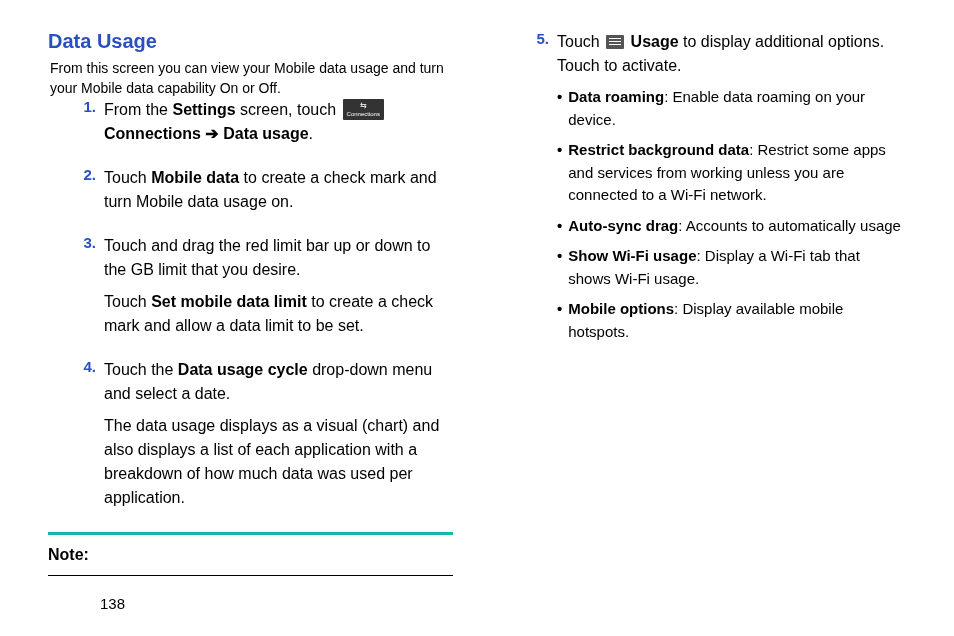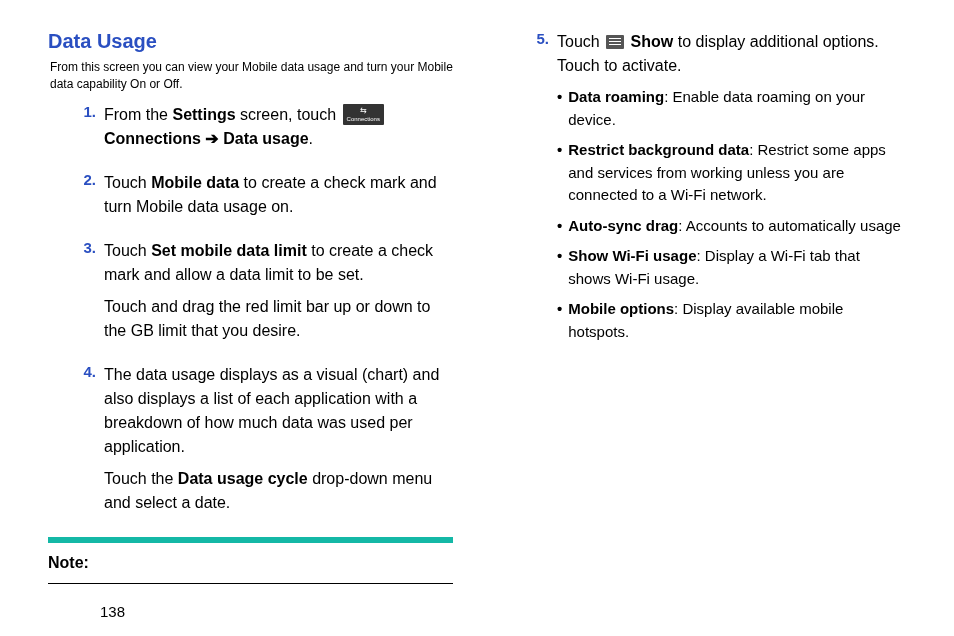--- a/index.html
+++ b/index.html
@@ -21,23 +21,22 @@
       min-width: 0;
     }
     .heading {
       color: #2a4fc1;
       font-weight: bold;
       font-size: 20px;
       margin-bottom: 6px;
       font-family: Arial, sans-serif;
     }
     .intro {
-      font-size: 12px;
+      font-size: 14px;
       line-height: 1.4;
-      margin-bottom: 10px;
       margin-left: 2px;
     }
     .step-list {
       list-style: none;
       margin-left: 30px;
     }
     .step {
       display: flex;
       margin-bottom: 12px;
     }
@@ -91,21 +90,21 @@
     .icon-menu::before {
       content: "";
       position: absolute;
       left: 3px; right: 3px; top: 3px;
       height: 1.5px;
       background: #fff;
       box-shadow: 0 3px 0 #fff, 0 6px 0 #fff;
     }
     .arrow { font-weight: bold; }
     .note-block {
-      border-top: 6px solid #14b8a6;
+      border-top: 3px solid #14b8a6;
       border-bottom: 1px solid #000;
       margin-top: 14px;
       padding: 8px 0;
     }
     .note-row {
       display: flex;
       font-size: 16px;
       line-height: 1.5;
     }
     .note-label {
@@ -124,21 +123,21 @@
       margin-bottom: 8px;
       font-family: Arial, sans-serif;
     }
     .bullets .dot {
       flex-shrink: 0;
       padding-right: 6px;
       font-weight: bold;
     }
     .page-num {
       position: absolute;
-      bottom: 16px;
+      bottom: 24px;
       left: 100px;
       font-size: 15px;
     }
   </style>
 </head>
 <body>
 
 <div class="columns">
   <div class="col">
     <div class="heading">Data Usage</div>
@@ -159,52 +158,52 @@
         <div class="step-body">
           <div class="para">
             <span>Touch </span><span class="bold">Mobile data</span><span> to create a check mark and turn Mobile data usage on.</span>
           </div>
         </div>
       </li>
 
       <li class="step">
         <div class="step-num">3.</div>
         <div class="step-body">
+          <div class="para">Touch and drag the red limit bar up or down to the GB limit that you desire.</div>
           <div class="para">
             <span>Touch </span><span class="bold">Set mobile data limit</span><span> to create a check mark and allow a data limit to be set.</span>
           </div>
-          <div class="para">Touch and drag the red limit bar up or down to the GB limit that you desire.</div>
         </div>
       </li>
 
       <li class="step">
         <div class="step-num">4.</div>
         <div class="step-body">
+          <div class="para">
+            <span>Touch the </span><span class="bold">Data usage cycle</span><span> drop-down menu and select a date.</span>
+          </div>
           <div class="para">The data usage displays as a visual (chart) and also displays a list of each application with a breakdown of how much data was used per application.</div>
-          <div class="para">
-            <span>Touch the </span><span class="bold">Data usage cycle</span><span> drop-down menu and select a date.</span>
-          </div>
         </div>
       </li>
     </ol>
 
     <div class="note-block">
       <div class="note-row">
         <div class="note-label">Note:</div>
       </div>
     </div>
   </div>
 
   <div class="col">
     <ol class="step-list">
       <li class="step">
         <div class="step-num">5.</div>
         <div class="step-body">
           <div class="para">
-            <span>Touch </span><span class="icon-menu"></span> <span class="bold">Show</span><span> to display additional options. Touch to activate.</span>
+            <span>Touch </span><span class="icon-menu"></span> <span class="bold">Usage</span><span> to display additional options. Touch to activate.</span>
           </div>
           <ul class="bullets">
             <li>
                 <span class="dot">•</span>
                 <span><span class="bold">Data roaming</span><span>: Enable data roaming on your device.</span></span>
               </li>
             <li>
                 <span class="dot">•</span>
                 <span><span class="bold">Restrict background data</span><span>: Restrict some apps and services from working unless you are connected to a Wi-Fi network.</span></span>
               </li>

